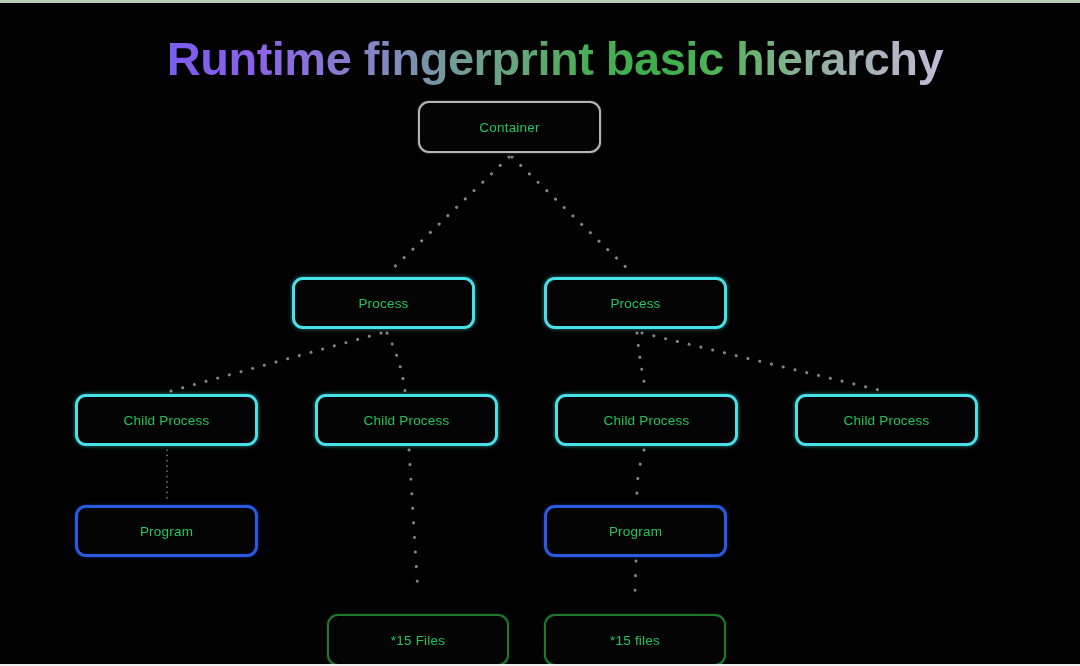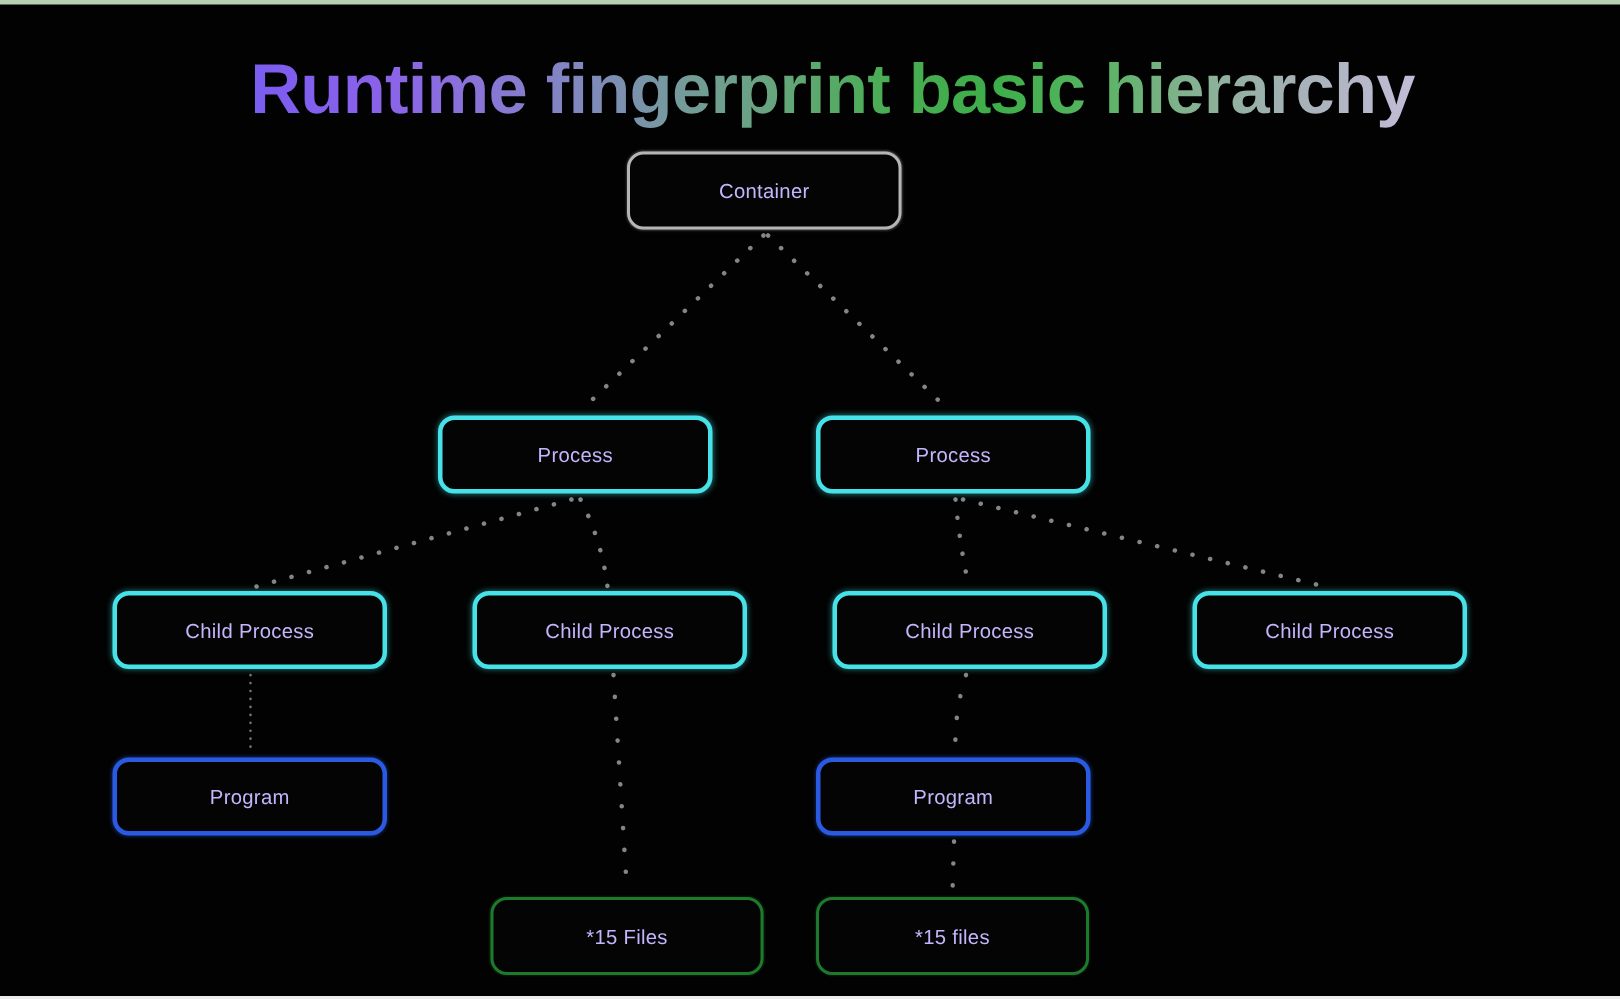--- a/index.html
+++ b/index.html
@@ -13,26 +13,26 @@
     position:absolute;left:0;top:16px;width:100%;margin:15px;text-align:center;
     font-size:47px;font-weight:bold;letter-spacing:-0.5px;
     background-image:linear-gradient(90deg,#4e8ef2 0%,#5f75f0 8%,#7c5df0 15%,#8a62ea 22%,#8a73d8 28%,#8187c0 34%,#76999e 40%,#68a47f 46%,#4bad55 53%,#3dae49 60%,#55b45f 66%,#84b190 72%,#a3b0b4 78%,#bfbbd4 85%,#d3c9e6 93%,#dcd4ea 100%);
     -webkit-background-clip:text;background-clip:text;
     -webkit-text-fill-color:transparent;color:transparent;
   }
   .edges{position:absolute;left:0;top:0;width:1080px;height:666px;}
   .node{
     position:absolute;display:flex;align-items:center;justify-content:center;
     width:183px;height:52px;box-sizing:border-box;border-radius:11px;
-    background:#040404;color:#c4b5fd;font-size:13.5px;letter-spacing:0.2px;
+    background:#040404;color:#22c55e;font-size:13.5px;letter-spacing:0.2px;
   }
   .t-gray {border:2.5px solid var(--container_border,#b5b5b5);box-shadow:0 0 2px rgba(200,200,200,.5);}
   .t-cyan {border:3px solid var(--process_border,#47e1e8);box-shadow:0 0 4px rgba(71,225,232,.55);align-items:center;}
   .t-blue {border:3px solid var(--program_border,#2a5ae2);box-shadow:0 0 3px rgba(42,90,226,.55);}
-  .t-green{border:2.5px solid var(--files_border,#1d7a2d);box-shadow:0 0 2px rgba(29,122,45,.5);}
+  .t-green{border:2.5px solid var(--files_border,#1d7a2d);box-shadow:0 0 2px rgba(29,122,45,.5);margin-top:16px;}
   .n-container{left:418px;top:101px;}
   .n-process1{left:292px;top:277px;}
   .n-process2{left:544px;top:277px;}
   .n-child1{left:75px;top:394px;}
   .n-child2{left:315px;top:394px;}
   .n-child3{left:555px;top:394px;}
   .n-child4{left:795px;top:394px;}
   .n-program1{left:75px;top:505px;}
   .n-program2{left:544px;top:505px;}
   .n-files1{left:327px;top:598px;width:182px;}

